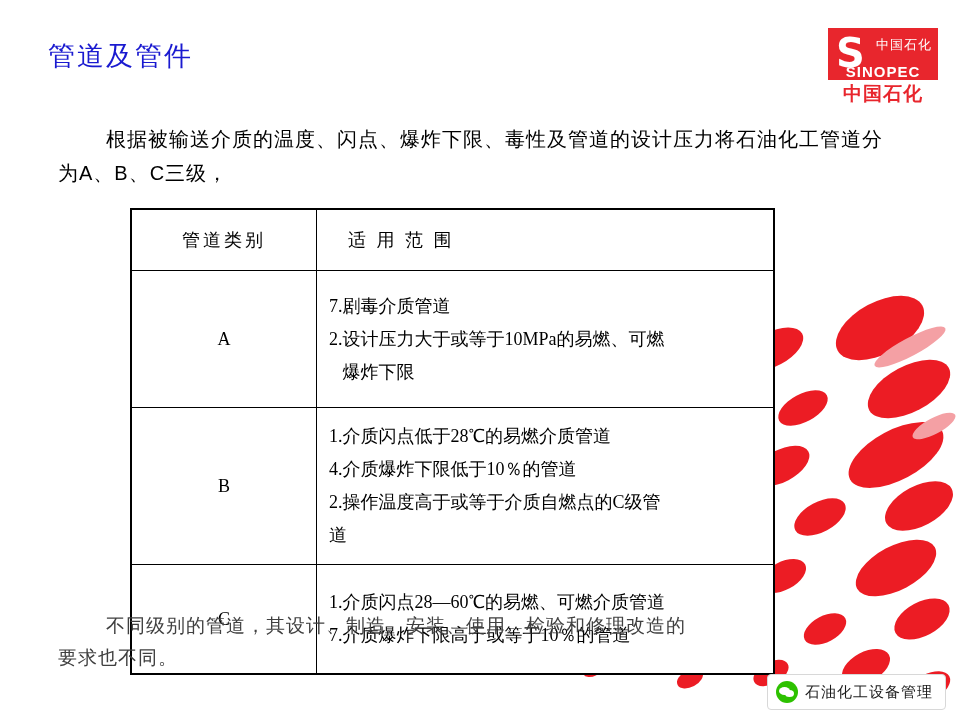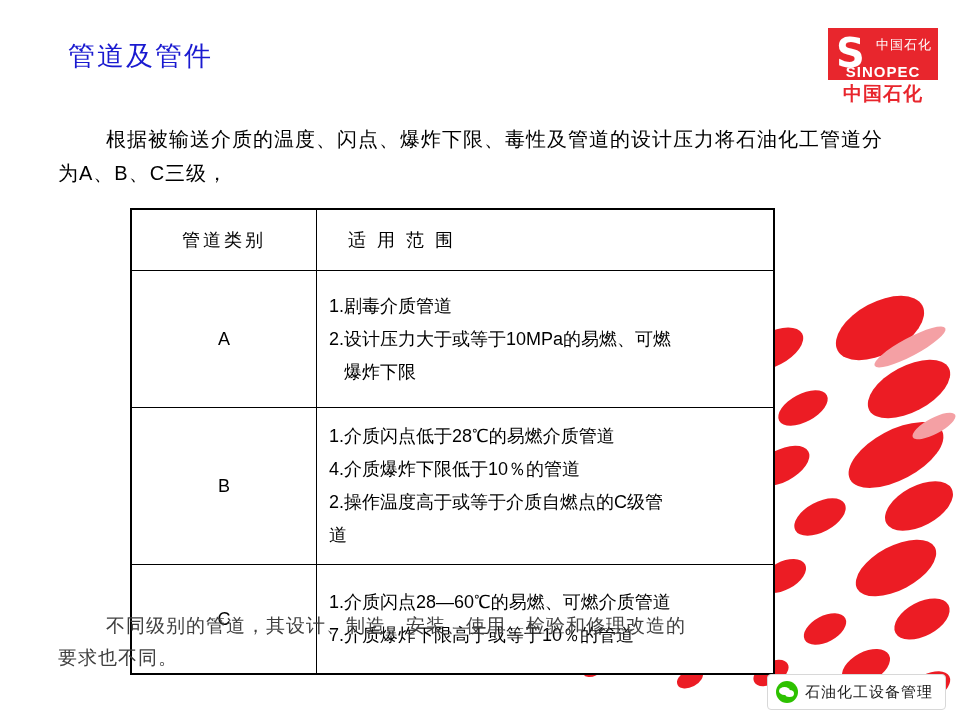--- a/index.html
+++ b/index.html
@@ -29,21 +29,21 @@
     position: absolute;
     background: #ec1c24;
     border-radius: 50%;
     transform: rotate(-28deg);
   }
   .dot.pale { background: #f4a0a4; }
 
   
   .slide-title {
     position: absolute;
-    left: 68px;
+    left: 48px;
     top: 38px;
     font-size: 27px;
     color: #1a1ad0;
     letter-spacing: 2px;
     z-index: 5;
   }
 
   
   .logo-box {
     position: absolute;
@@ -136,20 +136,21 @@
     z-index: 4;
     table-layout: fixed;
   }
   .pipe-table td {
     border: 1px solid #000000;
     vertical-align: middle;
     font-size: 18px;
     color: #000000;
     padding: 8px 12px;
     background: #ffffff;
+    font-family: Liberation Serif, serif;
   }
   .pipe-table .outer-top td { border-top-width: 2px; }
   .pipe-table tr td:first-child { border-left-width: 2px; width: 160px; text-align: center; }
   .pipe-table tr td:last-child { border-right-width: 2px; }
   .pipe-table tr:last-child td { border-bottom-width: 2px; }
   .head-cell {
     height: 44px;
     letter-spacing: 3px;
   }
   .head-cell.range { text-align: left; padding-left: 31px; }
@@ -256,21 +257,21 @@
 <table class="pipe-table">
   <tbody>
       <tr class="outer-top">
     <td class="head-cell">管道类别</td>
     <td class="head-cell range">适 用 范 围</td>
   </tr>
   <tr>
     <td class="class-letter cell-a">A</td>
     <td class="cell-a">
       <ul class="rule-list">
-        <li>1.剧毒介质管道</li>
+        <li>7.剧毒介质管道</li>
         <li>2.设计压力大于或等于10MPa的易燃、可燃</li>
         <li>   爆炸下限</li>
       </ul>
     </td>
   </tr>
   <tr>
     <td class="class-letter cell-b">B</td>
     <td class="cell-b">
       <ul class="rule-list">
         <li>1.介质闪点低于28℃的易燃介质管道</li>

